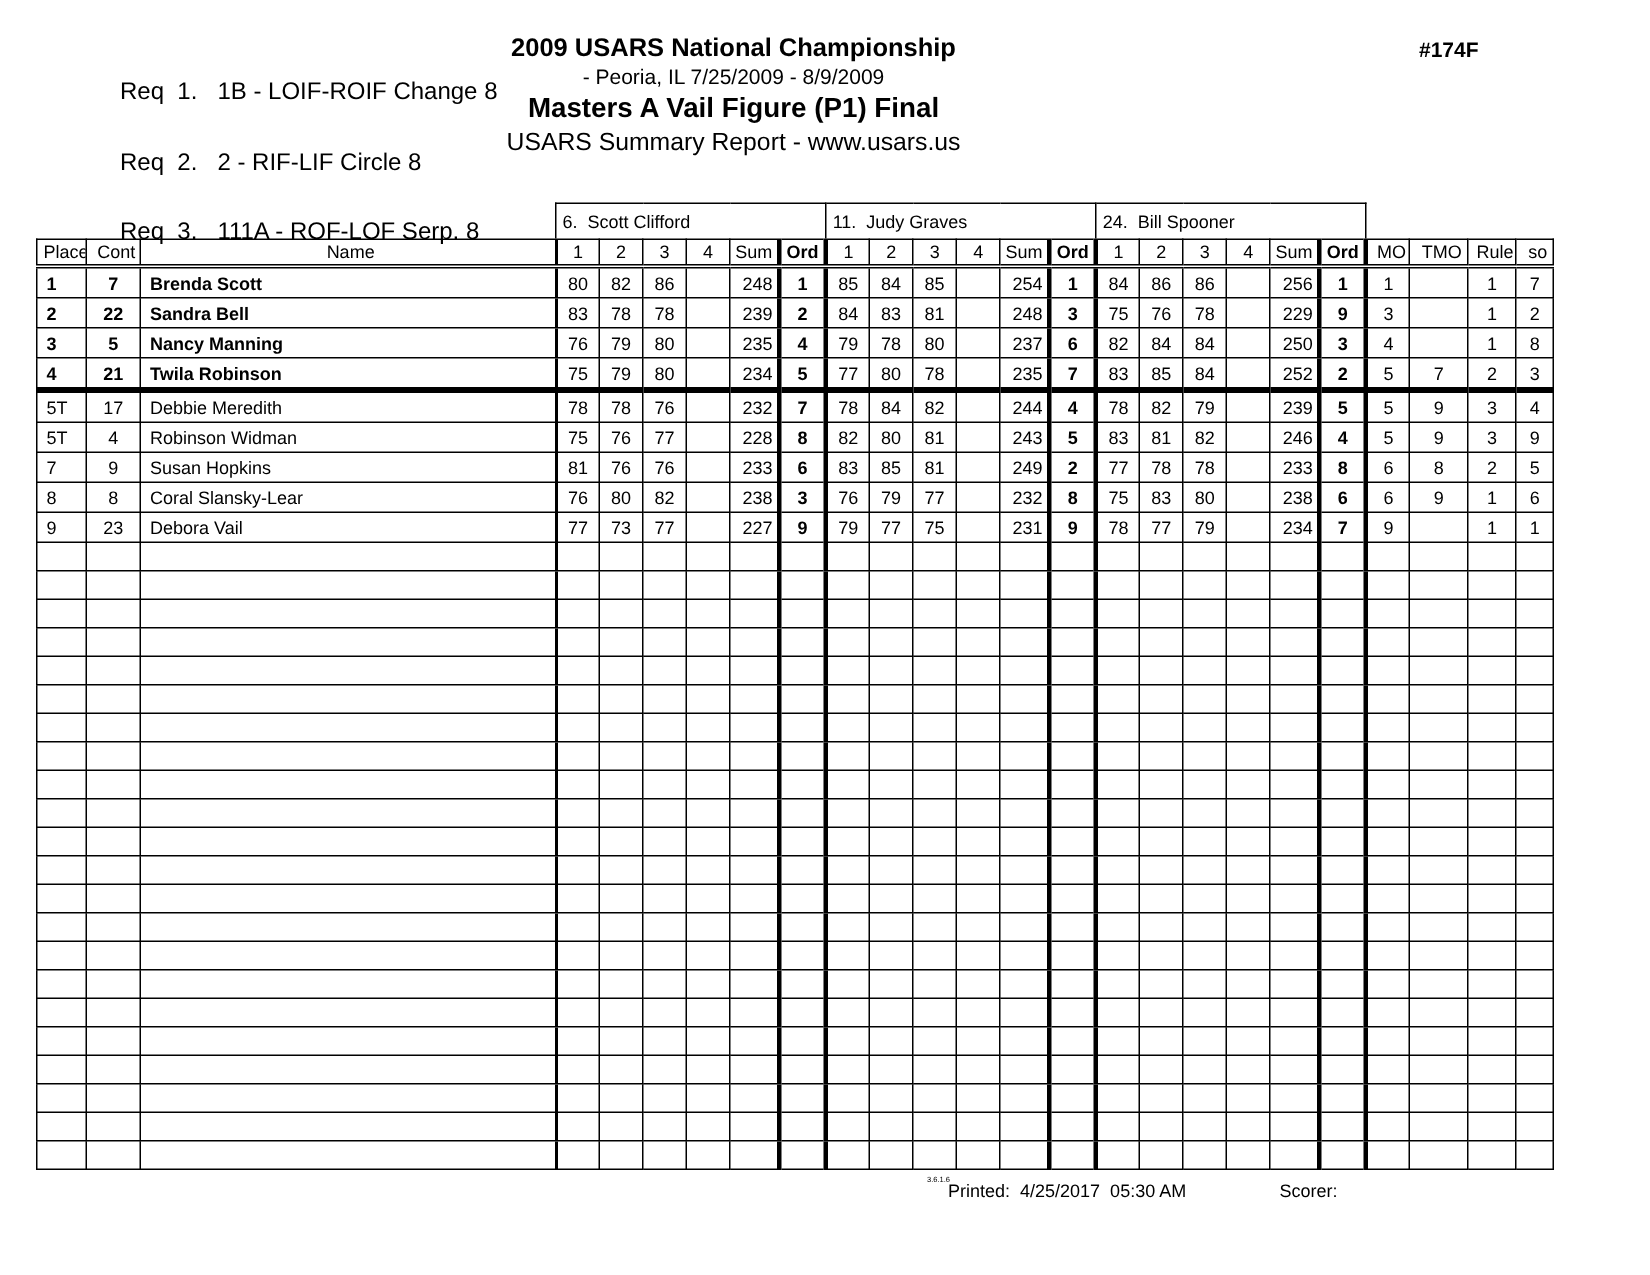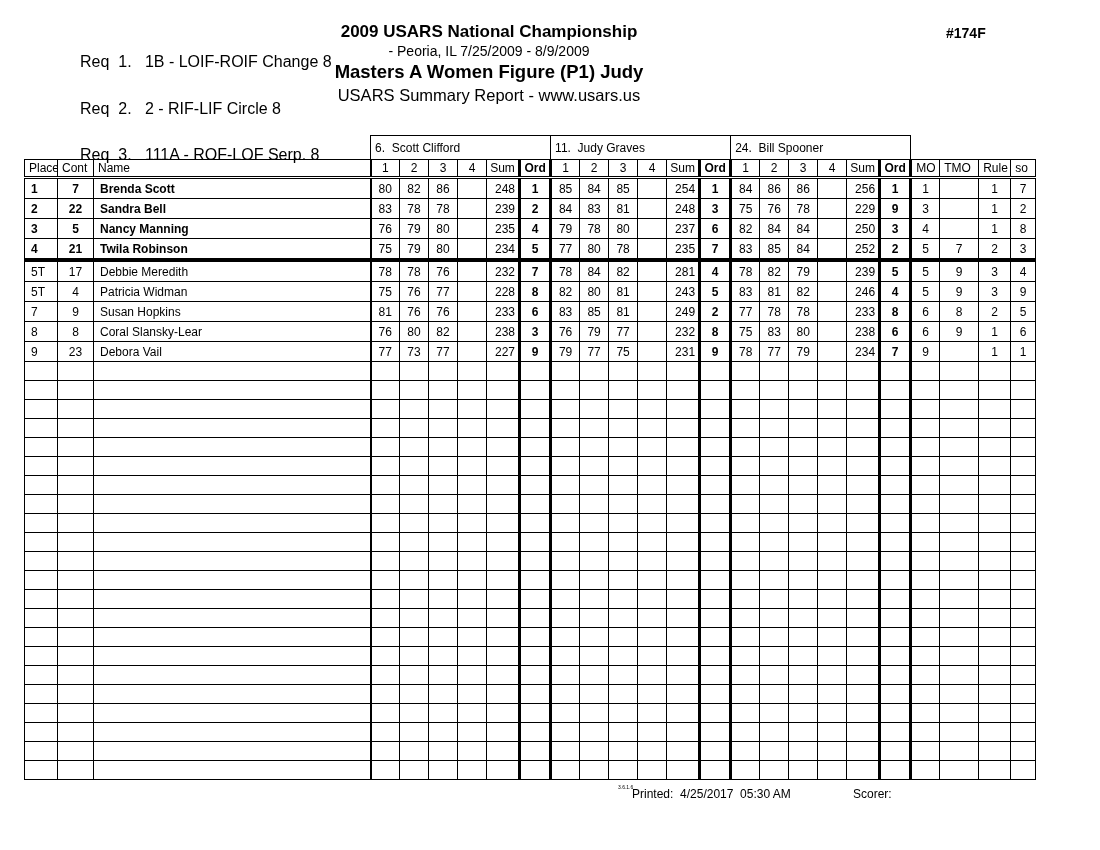--- a/index.html
+++ b/index.html
@@ -13,21 +13,21 @@
   .report{font-size:16.5px;line-height:22px;}
   .docnum{position:absolute;left:946px;top:25px;font-size:14px;font-weight:bold;}
   table.results{position:absolute;left:24px;top:135px;border-collapse:collapse;table-layout:fixed;
         width:1011px;font-size:12px;}
   td,th{border:1px solid #000;padding:0;height:19px;text-align:center;font-weight:normal;
         overflow:hidden;white-space:nowrap;font-size:12px;}
   tr.band td{height:23px;}
   tr.band td.band{text-align:left;padding-left:4px;white-space:pre;}
   td.nb{border:none;}
   tr.head th{height:16px;border-bottom:3px double #000;}
-  th.al{text-align:left;padding-left:4px;}
+  th.al{text-align:center;padding-left:4px;}
   td.place{text-align:left;padding-left:6px;}
   td.name{text-align:left;padding-left:6px;}
   td.sum{text-align:right;padding-right:3px;}
   .jstart{border-left:2px solid #000;}
   .ord{border-left:3px solid #000;border-right:3px solid #000;font-weight:bold;}
   .mo{border-left:3px solid #000;}
   td.b{font-weight:bold;}
   tr.divider td{border-bottom:4px solid #000;}
   tr.empty td{height:18px;}
   .footer{position:absolute;left:0;top:784px;width:1100px;font-size:12px;}
@@ -42,21 +42,21 @@
 
   <div class="req-block">
     <div>Req  1.   1B - LOIF-ROIF Change 8</div>
     <div>Req  2.   2 - RIF-LIF Circle 8</div>
     <div>Req  3.   111A - ROF-LOF Serp. 8</div>
   </div>
 
   <div class="center-head">
     <div class="title">2009 USARS National Championship</div>
     <div class="subtitle">- Peoria, IL  7/25/2009 - 8/9/2009</div>
-    <div class="event">Masters A Women Figure (P1) Judy</div>
+    <div class="event">Masters A Vail Figure (P1) Final</div>
     <div class="report">USARS Summary Report - www.usars.us</div>
   </div>
 
   <div class="docnum">#174F</div>
 
   <table class="results">
     <colgroup id="cols">
         <col style="width: 33px;">
         <col style="width: 36px;">
         <col style="width: 277px;">
@@ -233,37 +233,37 @@
           <td class="jstart">78</td>
           <td>78</td>
           <td>76</td>
           <td></td>
           <td class="sum">232</td>
           <td class="ord">7</td>
           <td class="jstart">78</td>
           <td>84</td>
           <td>82</td>
           <td></td>
-          <td class="sum">281</td>
+          <td class="sum">244</td>
           <td class="ord">4</td>
           <td class="jstart">78</td>
           <td>82</td>
           <td>79</td>
           <td></td>
           <td class="sum">239</td>
           <td class="ord">5</td>
           <td class="mo">5</td>
           <td>9</td>
           <td>3</td>
           <td>4</td>
         </tr>
         <tr>
           <td class="place">5T</td>
           <td>4</td>
-          <td class="name">Patricia Widman</td>
+          <td class="name">Robinson Widman</td>
           <td class="jstart">75</td>
           <td>76</td>
           <td>77</td>
           <td></td>
           <td class="sum">228</td>
           <td class="ord">8</td>
           <td class="jstart">82</td>
           <td>80</td>
           <td>81</td>
           <td></td>

